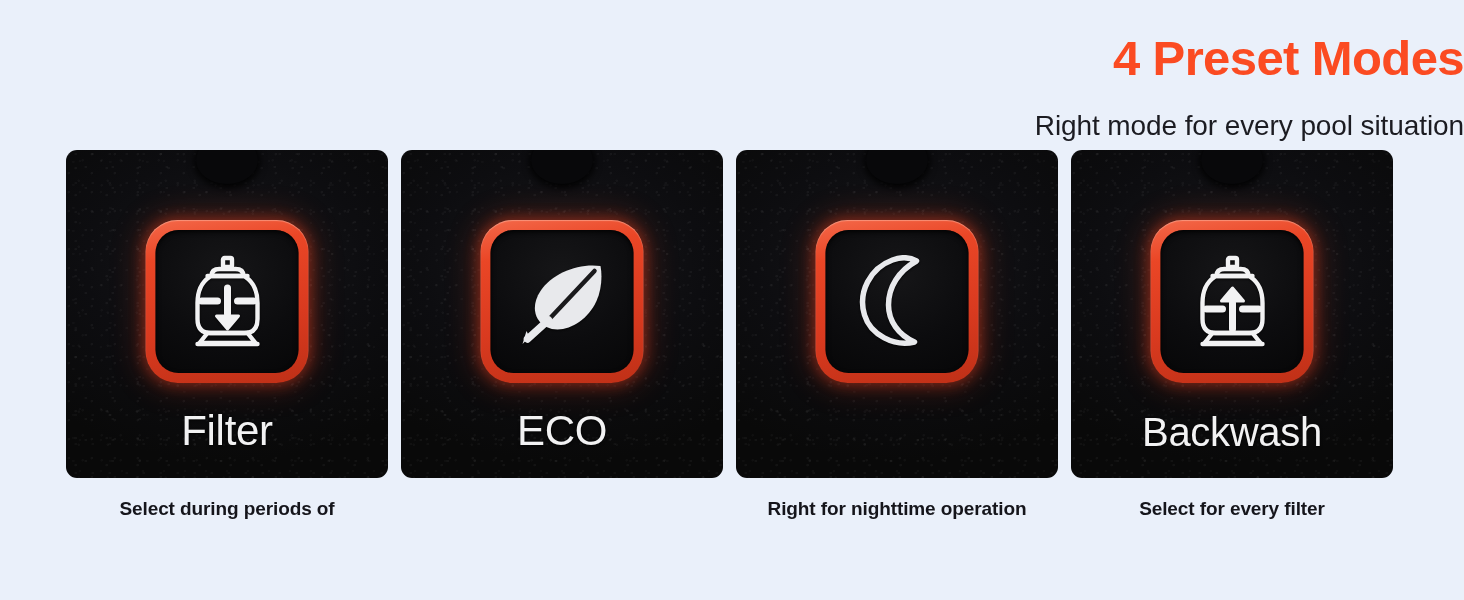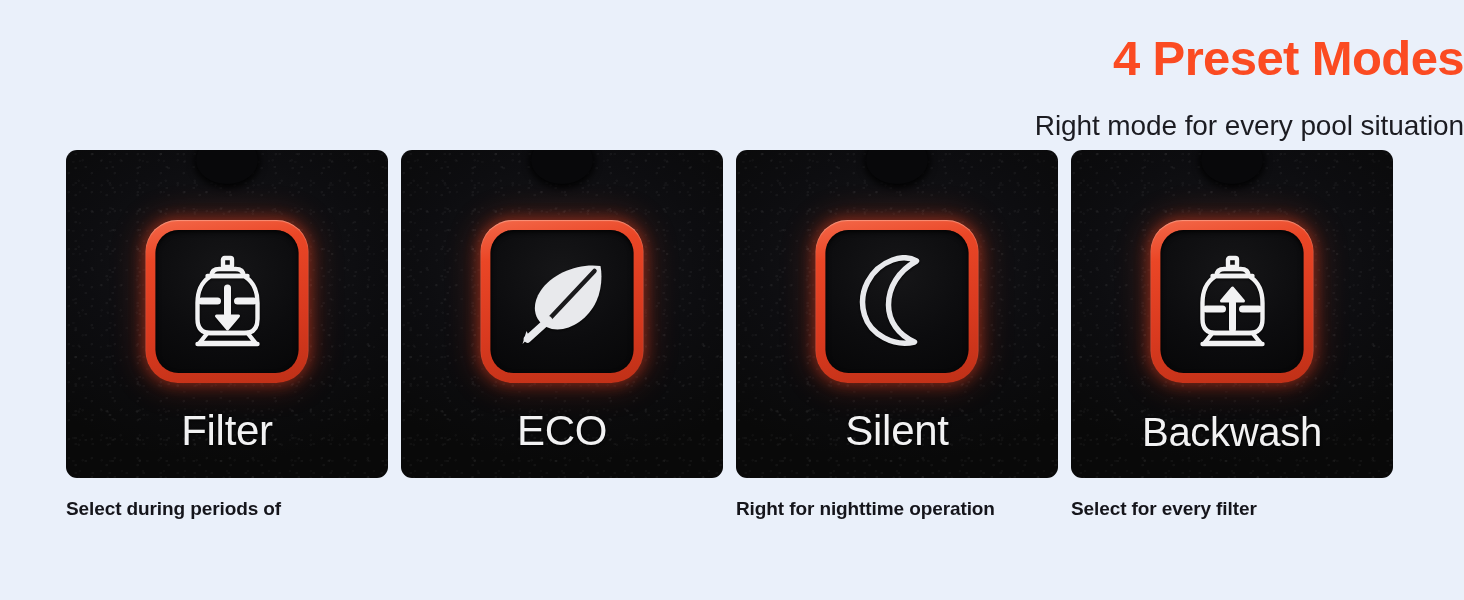--- a/index.html
+++ b/index.html
@@ -126,20 +126,21 @@
     font-weight:400;
     letter-spacing:-0.3px;
     text-shadow:0 1px 3px rgba(0,0,0,.8);
     z-index:3;
   }
   .mode-label.small{ font-size:40px; }
 
   
   .caption{
     margin-top:18px;
+    text-align:center;
     font-size:19px;
     font-weight:bold;
     color:#15151b;
     line-height:1.35;
     letter-spacing:-0.1px;
   }
   .caption .ln{ display:block; }
 </style>
 </head>
 <body>
@@ -203,21 +204,20 @@
       <div class="card">
         <div class="notch"></div>
         <div class="btn-wrap">
           <div class="btn-frame"></div>
           <div class="btn-icon">
             <svg width="86" height="94" viewBox="0 0 86 94" fill="none">
               <path d="M62 6 C44 16 34 32 34 50 C34 66 44 80 60 87 C40 92 16 80 10 60 C3 37 16 13 38 5 C46 2 55 2 62 6 Z" fill="none" stroke="#e8e9ec" stroke-width="5.5" stroke-linejoin="round" stroke-linecap="round"></path>
             </svg>
           </div>
         </div>
-        <div class="mode-label">Silent</div>
       </div>
       <div class="caption">
         <span class="ln">Right for nighttime operation</span>
       </div>
     </div>
 
     <div class="col w4">
       <div class="card">
         <div class="notch"></div>
         <div class="btn-wrap">

